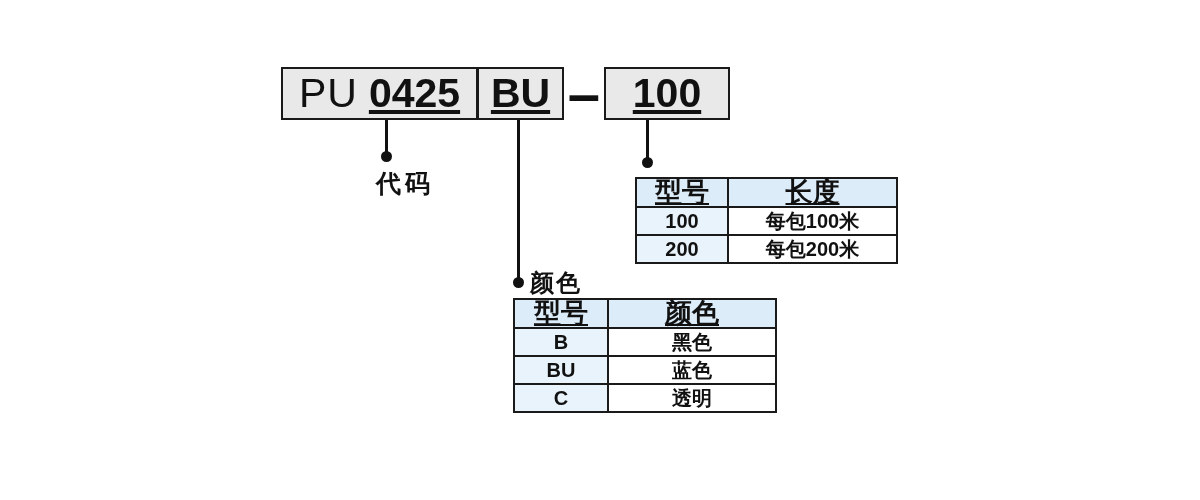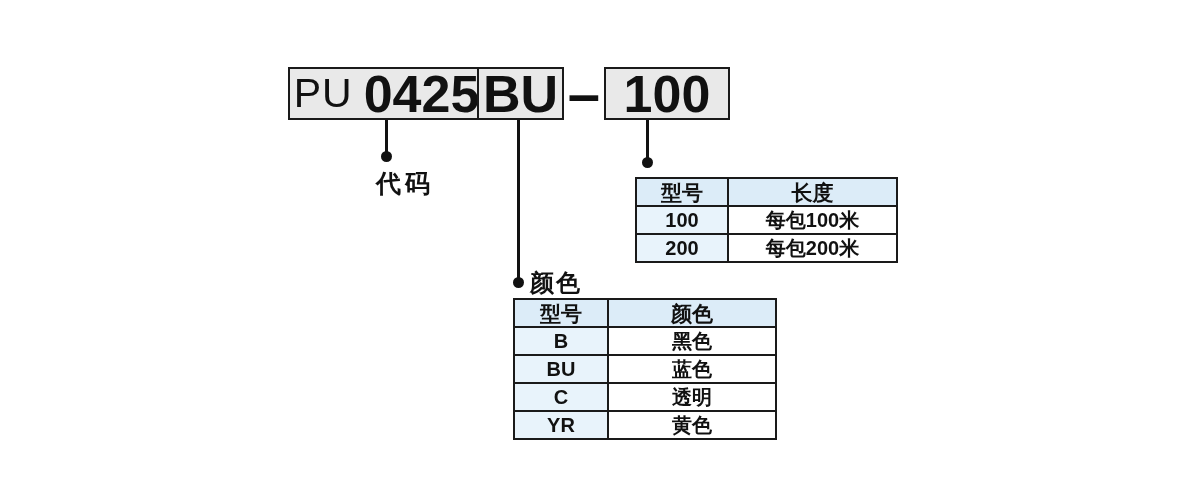--- a/index.html
+++ b/index.html
@@ -23,25 +23,25 @@
     top: 67px;
     height: 53px;
     background: var(--box-fill, #e9e9e9);
     border: 2.5px solid var(--box-border, #1a1a1a);
     box-sizing: border-box;
     display: flex;
     align-items: center;
     justify-content: center;
     white-space: nowrap;
   }
-  .box-model  { left: 288px; width: 197px; gap: 11px; }
+  .box-model  { left: 281px; width: 197px; gap: 11px; }
   .box-color  { left: 477px; width: 87px; }
   .box-length { left: 604px; width: 126px; }
   .code-prefix { font-size: 41px; font-weight: 400; letter-spacing: 1px; }
-  .code-value  { font-size: 52px; font-weight: 800; letter-spacing: 0px; }
+  .code-value  { font-size: 41px; font-weight: 800; letter-spacing: 0px; text-decoration: underline; }
 
   .dash-sep {
     position: absolute;
     left: 566px;
     top: 67px;
     width: 36px;
     height: 53px;
     display: flex;
     align-items: center;
     justify-content: center;
@@ -90,21 +90,21 @@
   table.spec th, table.spec td {
     border: 2px solid var(--table-border, #1a1a1a);
     text-align: center;
     vertical-align: middle;
     padding: 0;
     height: 26px;
     font-weight: 700;
     font-size: 20px;
     line-height: 1;
   }
-  table.spec th { background: var(--table-header-bg, #dcecf8); font-size: 21px; }
+  table.spec th { background: var(--table-header-bg, #dcecf8); font-size: 27px; text-decoration: underline; }
   table.spec td.col1 { background: var(--table-col1-bg, #e8f3fb); }
   .tbl-packaging { left: 635px; top: 177px; width: 263px; }
   .tbl-packaging .c1 { width: 90px; }
   .tbl-color { left: 513px; top: 298px; width: 264px; }
   .tbl-color .c1 { width: 92px; }
 </style>
 </head>
 <body>
 
 <div class="stage">
@@ -163,20 +163,16 @@
         <td>黑色</td>
       </tr>
       <tr>
         <td class="col1 c1">BU</td>
         <td>蓝色</td>
       </tr>
       <tr>
         <td class="col1 c1">C</td>
         <td>透明</td>
       </tr>
-      <tr>
-        <td class="col1 c1">YR</td>
-        <td>黄色</td>
-      </tr>
     </tbody>
   </table>
 
 </div>
 
 </body></html>

